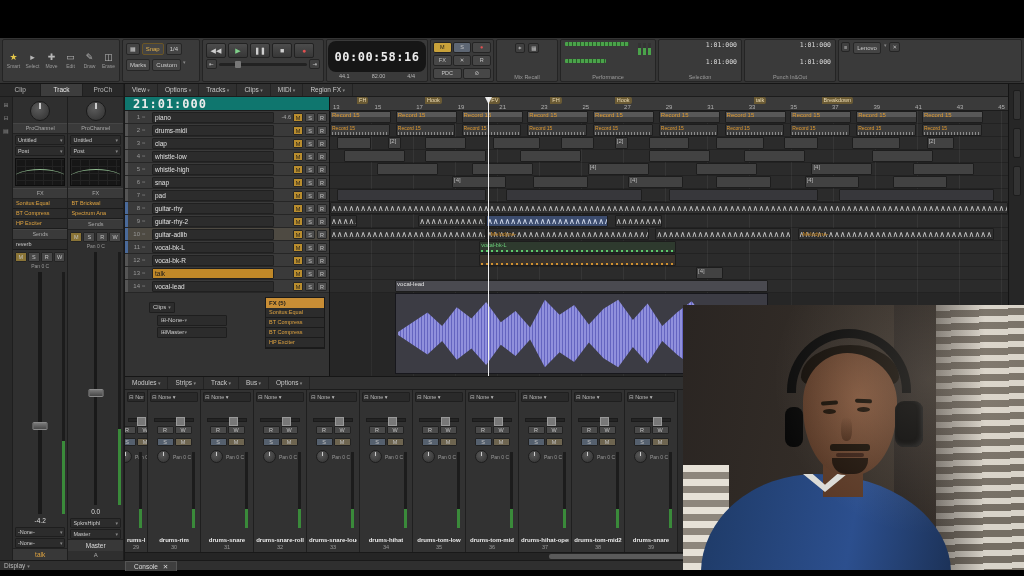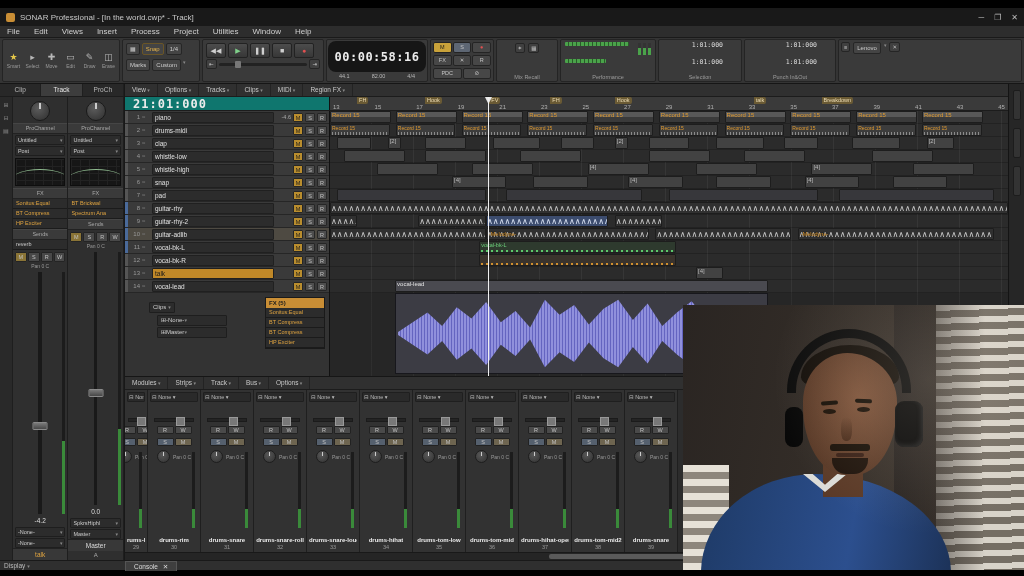--- a/index.html
+++ b/index.html
@@ -40,21 +40,21 @@
   .mod-fx { width:64px; }
   .fxr { display:flex; gap:1px; margin:1px; }
   .microbtn { flex:1; background:#474747; border:1px solid #242424; border-radius:2px; font-size:5.5px; color:#c4c4c4; text-align:center; line-height:9px; }
   .mb-m { background:#c9a23a; color:#1c1c1c; }
   .mb-s { background:#5d6673; }
   .mb-dot { color:#e05050; }
   .mod-loop { width:88px; flex-direction:row; align-items:center; }
   .loop-ics { display:flex; flex-direction:column; gap:2px; margin:0 2px; }
   .loop-mid { display:flex; flex-direction:column; flex:1; }
   .mod-label { font-size:5.5px; color:#9c9c9c; text-align:center; }
-  .timesm { font-family:"DejaVu Sans Mono",monospace; font-size:6.5px; text-align:right; padding-right:17px; line-height:9px; color:#ddd; }
+  .timesm { font-family:"DejaVu Sans Mono",monospace; font-size:6.5px; text-align:right; padding-right:3px; line-height:9px; color:#ddd; }
   .timesm.amber { color:#e0b060; }
   .mod-mixrecall { width:62px; align-items:center; justify-content:space-between; }
   .mr-ics { display:flex; gap:3px; margin-top:2px; }
   .mod-perf { width:96px; justify-content:space-between; }
   .pm { height:4px; background:repeating-linear-gradient(90deg,#4aa34a 0 3px,#2a5a2a 3px 4px); margin:1px 3px 0; border-radius:1px; }
   .pm1 { width:70%; } .pm2 { width:45%; }
   .pmv { position:absolute; right:4px; top:3px; display:flex; gap:2px; }
   .pmvb { width:3px; height:12px; background:linear-gradient(180deg,#333 40%,#4aa34a 40%); }
   .mod-sel, .mod-punch { width:84px; justify-content:space-between; position:relative; }
   .mod-punch { width:92px; }
@@ -206,42 +206,21 @@
   .wc-goatee { left:149px; top:153px; width:36px; height:16px; background:#150e08; border-radius:0 0 14px 14px; opacity:.85; }
   .wc-light { left:0; top:0; right:0; bottom:0; background:radial-gradient(circle at 72% 28%,rgba(255,240,220,.14),rgba(0,0,0,0) 50%); }
 
   .caret { font-size:5px; color:#8a8a8a; }
 </style>
 </head>
 <body>
 
 <div class="screen">
 
-  <div class="titlebar">
-    <span class="app-ic"></span>
-    <span>SONAR Professional - [In the world.cwp* - Track]</span>
-    <span class="win-controls">
-      <span>─</span>
-      <span>❐</span>
-      <span>✕</span>
-    </span>
-  </div>
-
-  <div class="menubar">
-
-  <span class="menu-item">File</span>
-      <span class="menu-item">Edit</span>
-      <span class="menu-item">Views</span>
-      <span class="menu-item">Insert</span>
-      <span class="menu-item">Process</span>
-      <span class="menu-item">Project</span>
-      <span class="menu-item">Utilities</span>
-      <span class="menu-item">Window</span>
-      <span class="menu-item">Help</span>
-    </div>
+
 
   <div class="toolbar">
     <div class="mod mod-tools">
 
         <div class="tool">
           <span class="tool-ic">★</span>
           <span class="tool-lb">Smart</span>
         </div>
 
         <div class="tool">

